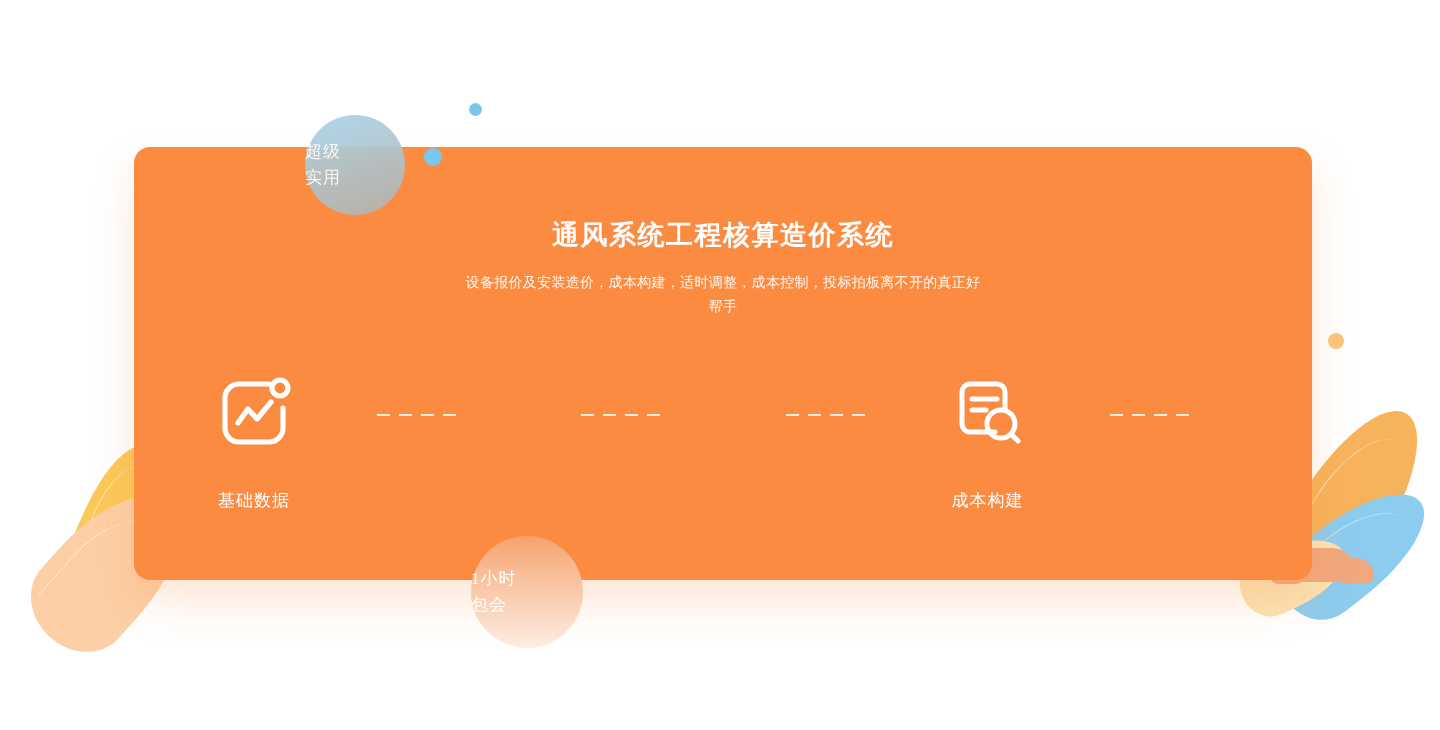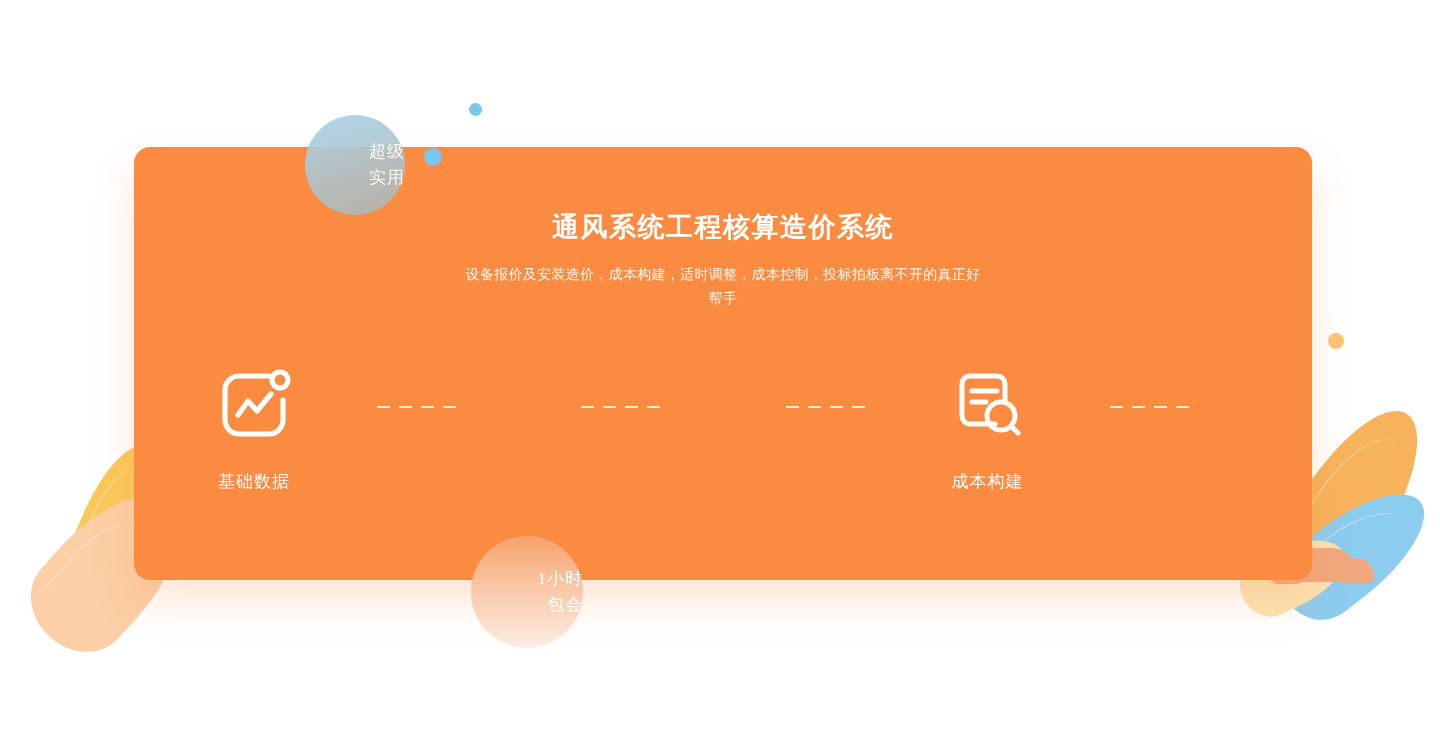--- a/index.html
+++ b/index.html
@@ -122,21 +122,21 @@
     box-shadow: 0 22px 40px rgba(251,139,65,.22);
     z-index: 3;
   }
 
   
   .badge {
     position: absolute;
     border-radius: 50%;
     display: flex;
     flex-direction: column;
-    align-items: flex-end;
+    align-items: flex-start;
     justify-content: center;
     color: #ffffff;
     text-align: center;
     line-height: 1.55;
     z-index: 7;
     user-select: none;
   }
   .badge span { display: block; font-size: 17px; letter-spacing: 1px; }
 
   #badge-super {
@@ -153,21 +153,21 @@
   #badge-hour {
     left: 471px; top: 536px;
     width: 112px; height: 112px;
     background: linear-gradient(180deg, #F6A26C 0%, #F9C4A2 42%, #FDEDE3 100%);
     font-family: Liberation Serif, serif;
   }
 
   
   #card-content {
     position: absolute;
-    left: 0; top: 0;
+    left: 0; top: 8px;
     width: 1178px;
     height: 433px;
     z-index: 5;
   }
 
   #hero-title {
     position: absolute;
     top: 62px;
     width: 100%;
     text-align: center;
@@ -209,21 +209,21 @@
   }
   .feature-icon {
     width: 86px;
     height: 86px;
     display: flex;
     align-items: center;
     justify-content: center;
   }
   .feature-icon svg { display: block; }
   .feature-label {
-    margin-top: 22px;
+    margin-top: 33px;
     font-size: 17px;
     color: #ffffff;
     letter-spacing: 1px;
     white-space: nowrap;
   }
 
   .connector {
     flex: 1 1 auto;
     height: 2px;
     margin-top: 44px;

